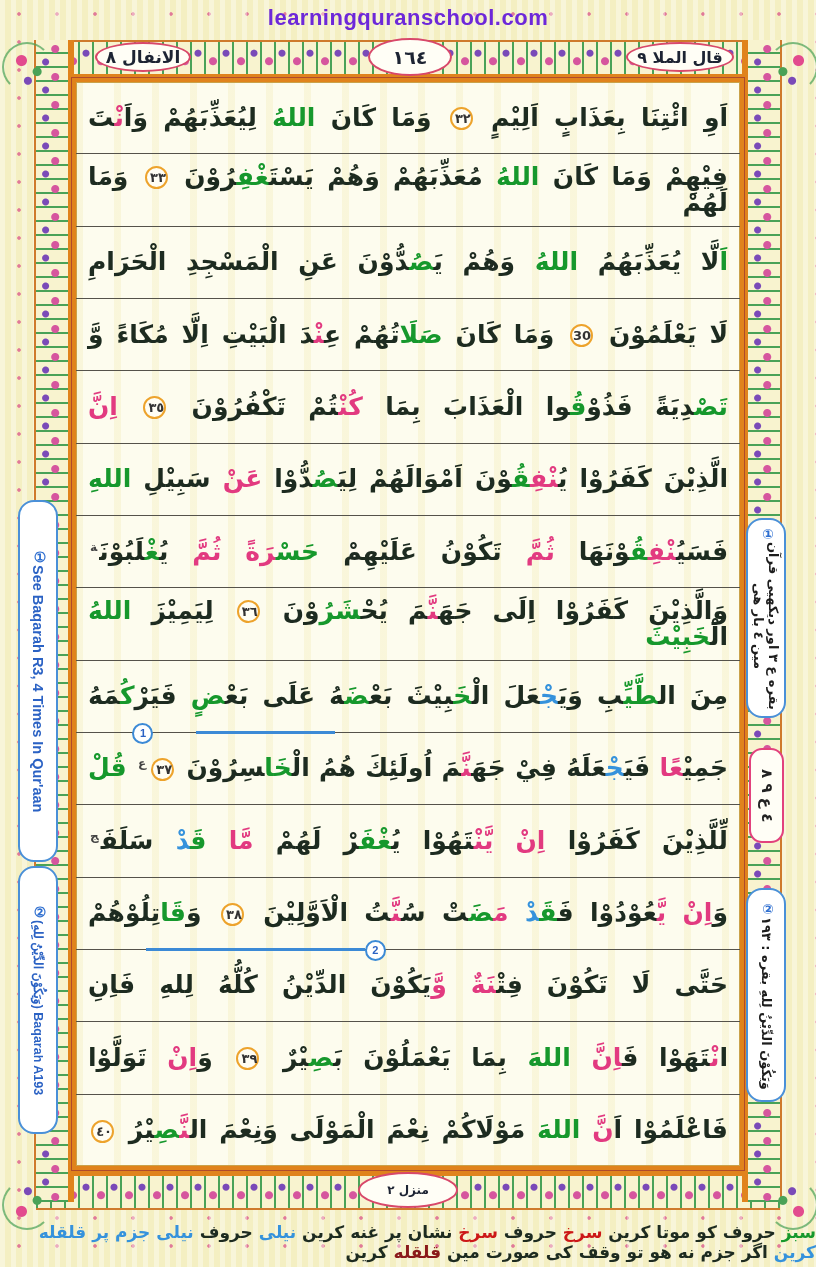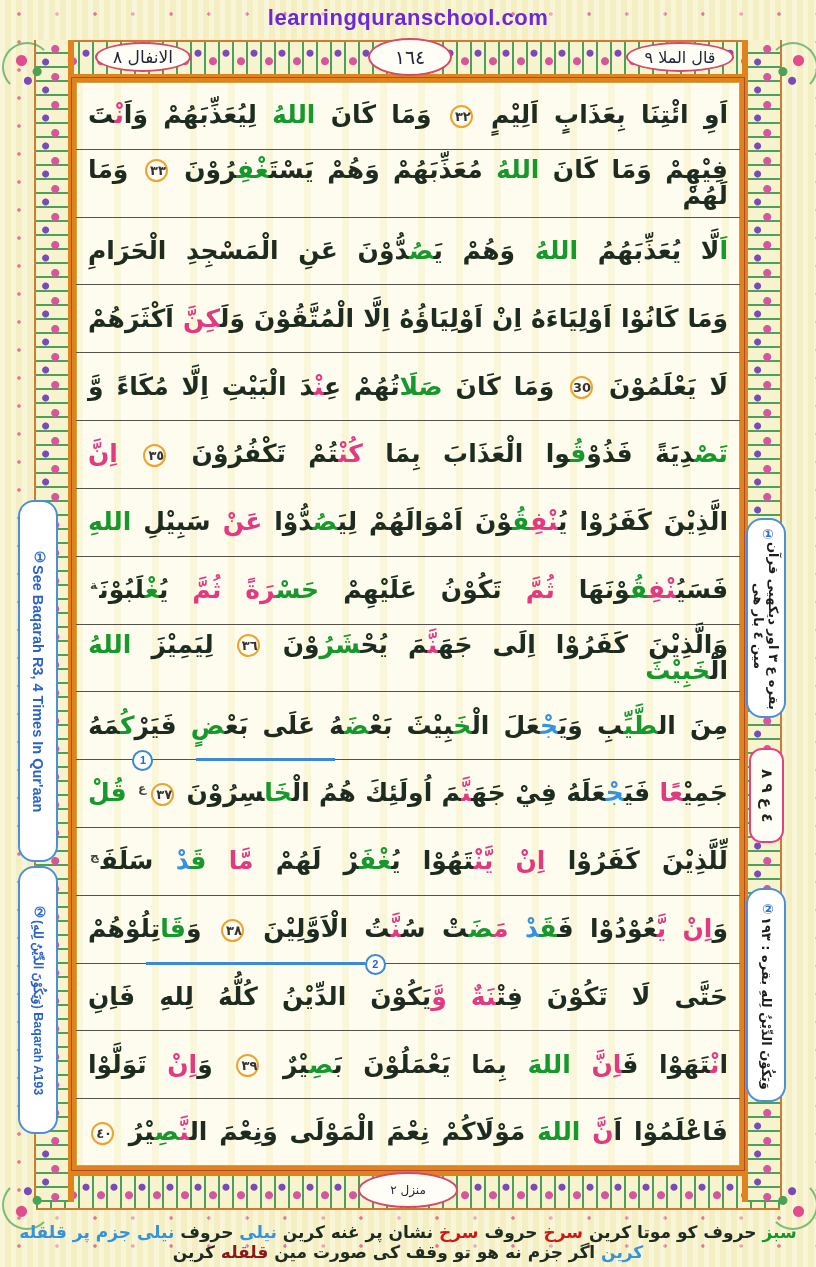--- a/index.html
+++ b/index.html
@@ -44,21 +44,21 @@
     background-image:
       radial-gradient(circle at 38% 36%, #e24b8e 5px, rgba(0,0,0,0) 6px),
       radial-gradient(circle at 72% 60%, #4aa257 4px, rgba(0,0,0,0) 5px),
       radial-gradient(circle at 52% 80%, #7a4ab8 3.5px, rgba(0,0,0,0) 4.5px);
     border:2px solid rgba(73,162,87,.7); border-right-color:rgba(0,0,0,0); border-bottom-color:rgba(0,0,0,0);
   }
   
   .cartouche{
     position:absolute; background:#fffef6; border:2.5px solid #d8486a; border-radius:50%;
     display:flex; align-items:center; justify-content:center;
-    font-weight:400; color:#1d2433; z-index:5; white-space:nowrap;
+    font-weight:700; color:#1d2433; z-index:5; white-space:nowrap;
   }
   
   .panel{
     position:absolute; left:72px; top:78px; width:672px; height:1092px;
     background:#fdfcee;
     background-image:repeating-linear-gradient(90deg, rgba(238,228,160,.25) 0 7px, rgba(0,0,0,0) 7px 38px);
     border:4px solid #e0831c; box-shadow:0 0 0 1px #b04a2a, inset 0 0 0 1px #caa24a;
     display:flex; flex-direction:column; box-sizing:border-box; z-index:2;
   }
   .qline{flex:1 1 0; position:relative; display:flex; align-items:center; border-bottom:1.5px solid #55524a;}
@@ -90,21 +90,21 @@
   .ribbon .rnum{color:#2f6fd0; font-size:14px; margin-block-end:4px;}
   .ribbon.latin{color:#2b62c4; font:700 14.5px "Liberation Sans", sans-serif;}
   .ribbon.urdu{color:#1d1d1d; font:700 13px "DejaVu Sans", sans-serif;}
   .ruku{
     position:absolute; writing-mode:vertical-rl; text-align:center;
     background:#fffef6; border:2.5px solid #e2417d; border-radius:13px;
     color:#222; font:700 15px "DejaVu Sans", sans-serif; z-index:6;
     display:flex; align-items:center; justify-content:center; letter-spacing:2px; box-sizing:border-box;
   }
   .footer-note{
-    position:absolute; top:1222px; left:0; right:0; text-align:center; direction:rtl;
+    position:absolute; top:1222px; left:0; right:0; direction:rtl;
     font:700 17px "DejaVu Sans", sans-serif; color:#1d1d1d;
   }
 </style>
 </head>
 <body>
 
 <div class="site-url">learningquranschool.com</div>
 
 <div class="strip h top"></div>
 <div class="strip h bottom"></div>
@@ -121,23 +121,20 @@
 
 <div class="panel">
     <div class="qline">
       <div class="qtext"><span class="c-k">اَوِ ائْتِنَا بِعَذَابٍ اَلِيْمٍ </span><span class="vmark">٣٢</span><span class="c-k"> وَمَا كَانَ </span><span class="c-g">اللهُ</span><span class="c-k"> لِيُعَذِّبَهُمْ وَاَ</span><span class="c-p">نْ‍</span><span class="c-k">‍تَ</span></div>
     </div>
     <div class="qline">
       <div class="qtext"><span class="c-k">فِيْهِمْ وَمَا كَانَ </span><span class="c-g">اللهُ</span><span class="c-k"> مُعَذِّبَهُمْ وَهُمْ يَسْتَ‍</span><span class="c-g">‍غْفِ‍</span><span class="c-k">‍رُوْنَ </span><span class="vmark">٣٣</span><span class="c-k"> وَمَا لَهُمْ</span></div>
     </div>
     <div class="qline">
       <div class="qtext"><span class="c-g">اَ</span><span class="c-k">لَّا يُعَذِّبَهُمُ </span><span class="c-g">اللهُ</span><span class="c-k"> وَهُمْ يَ‍</span><span class="c-g">‍صُ‍</span><span class="c-k">‍دُّوْنَ عَنِ الْمَسْجِدِ الْحَرَامِ</span></div>
-    </div>
-    <div class="qline">
-      <div class="qtext"><span class="c-k">وَمَا كَانُوْا اَوْلِيَاءَهُ اِنْ اَوْلِيَاؤُهُ اِلَّا الْمُتَّقُوْنَ وَلَ‍</span><span class="c-p">‍كِنَّ</span><span class="c-k"> اَكْثَرَهُمْ</span></div>
     </div>
     <div class="qline">
       <div class="qtext"><span class="c-k">لَا يَعْلَمُوْنَ </span><span class="vmark">30</span><span class="c-k"> وَمَا كَانَ </span><span class="c-g">صَلَا</span><span class="c-k">تُهُمْ عِ‍</span><span class="c-p">‍نْ‍</span><span class="c-k">‍دَ الْبَيْتِ اِلَّا مُكَاءً وَّ</span></div>
     </div>
     <div class="qline">
       <div class="qtext"><span class="c-g">تَصْ‍</span><span class="c-k">‍دِيَةً فَذُوْ</span><span class="c-g">قُ‍</span><span class="c-k">‍وا الْعَذَابَ بِمَا </span><span class="c-p">كُنْ‍</span><span class="c-k">‍تُمْ تَكْفُرُوْنَ </span><span class="vmark">٣٥</span><span class="c-p"> اِنَّ</span></div>
     </div>
     <div class="qline">
       <div class="qtext"><span class="c-k">الَّذِيْنَ كَفَرُوْا يُ‍</span><span class="c-p">‍نْفِ‍</span><span class="c-g">‍قُ‍</span><span class="c-k">‍وْنَ اَمْوَالَهُمْ لِيَ‍</span><span class="c-g">‍صُ‍</span><span class="c-k">‍دُّوْا </span><span class="c-p">عَنْ</span><span class="c-k"> سَبِيْلِ </span><span class="c-g">اللهِ</span></div>
     </div>

